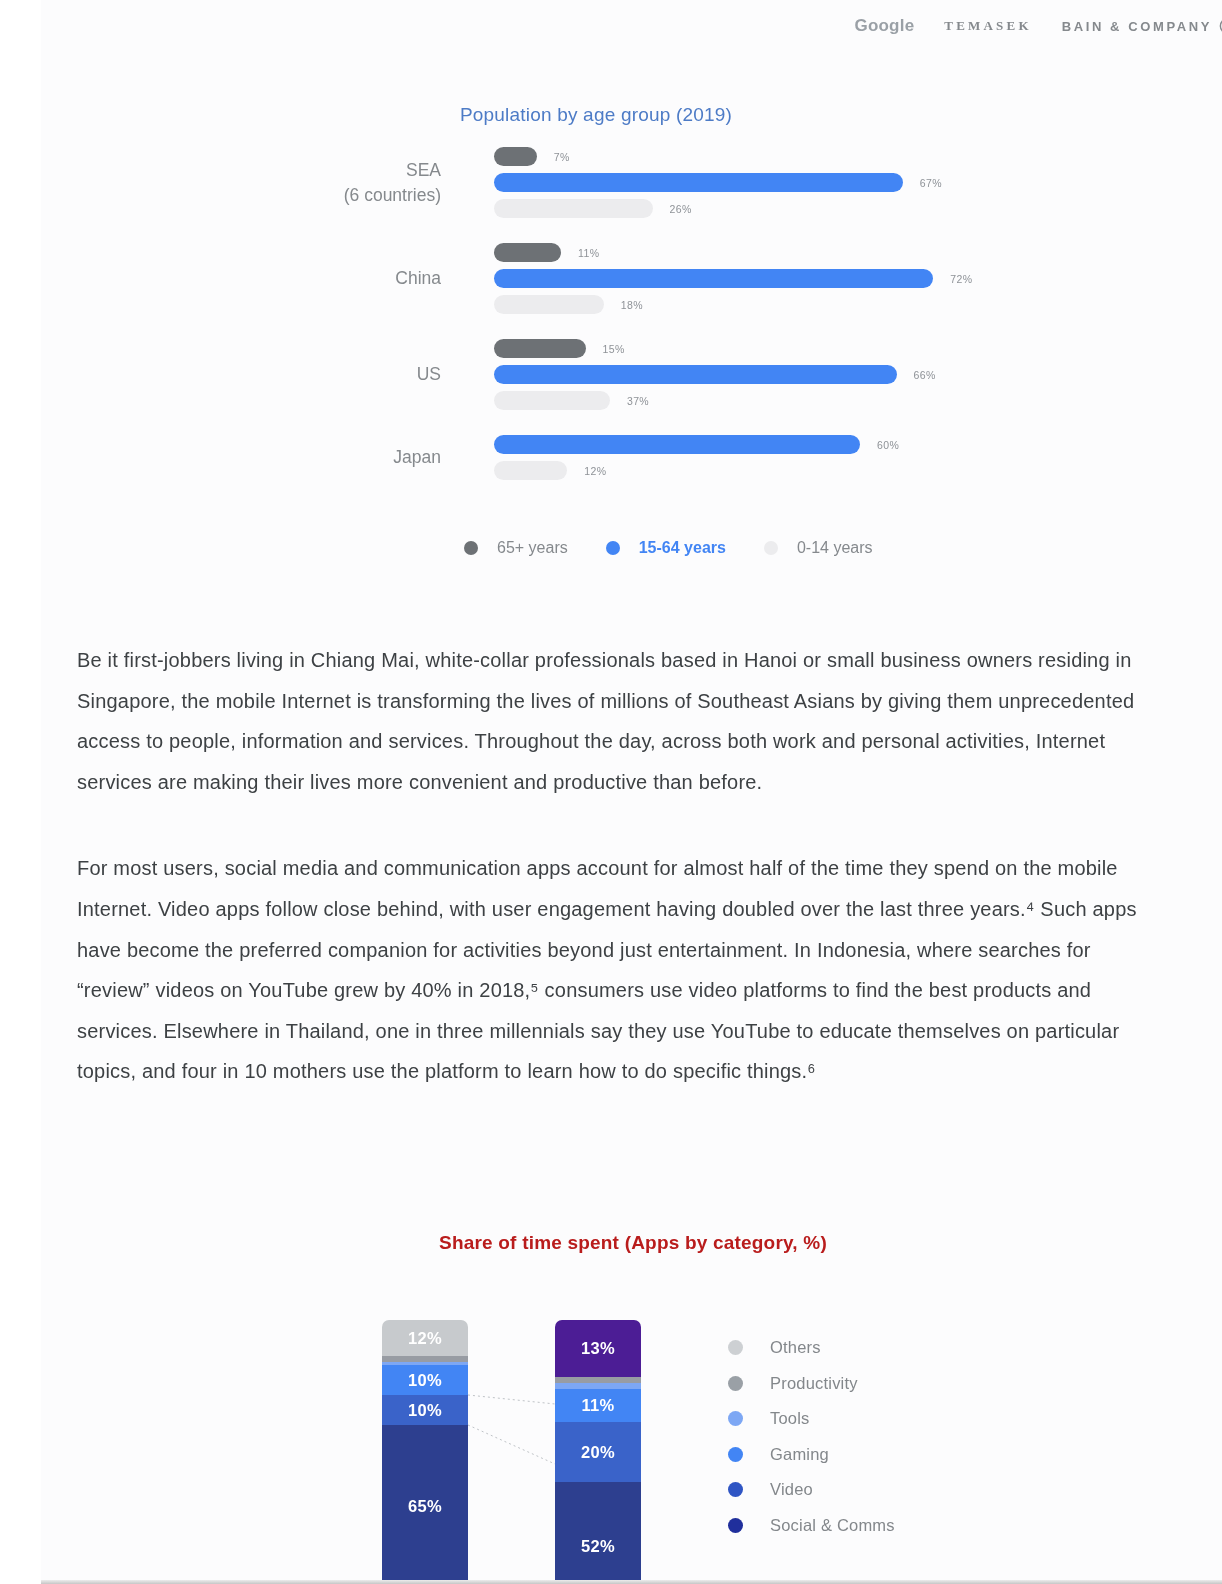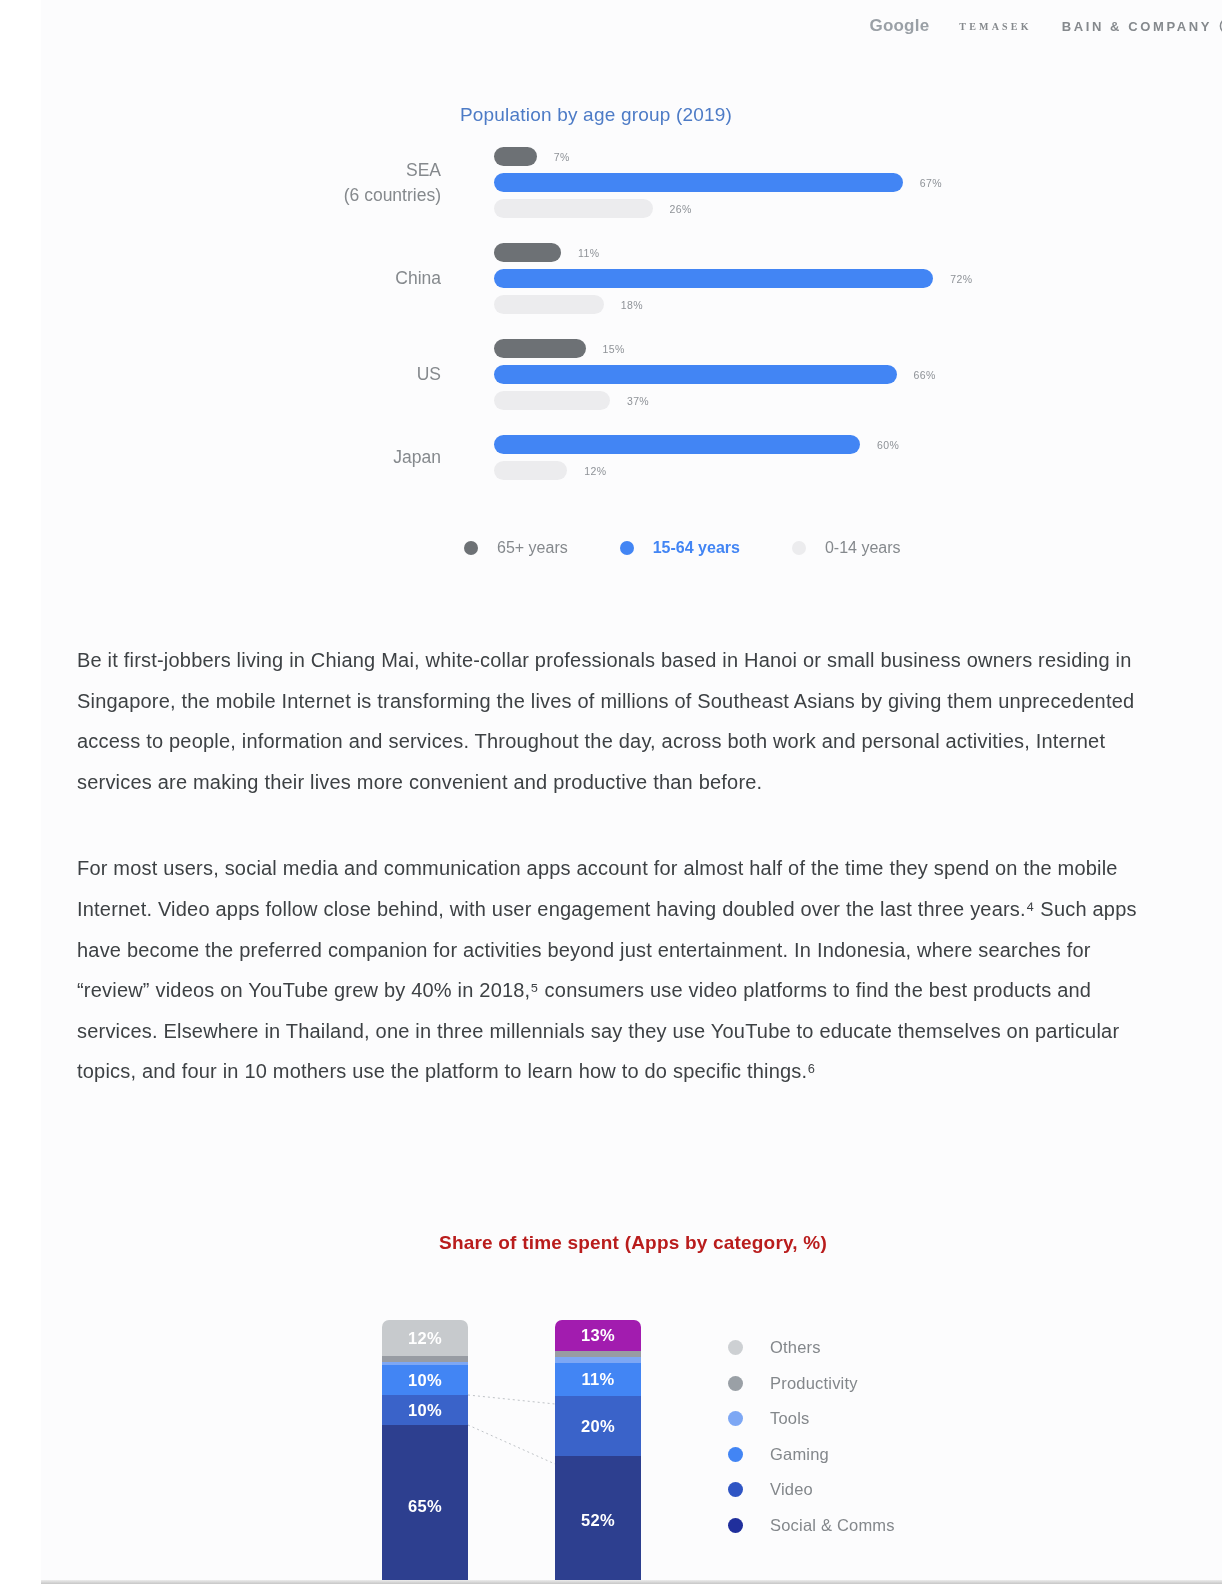--- a/index.html
+++ b/index.html
@@ -10,21 +10,21 @@
     overflow:hidden;
     font-family:"Liberation Sans","DejaVu Sans",sans-serif;
     margin-left:41px;
   }
   
   .hdr{
     position:absolute;top:16px;right:26px;
     display:flex;align-items:center;gap:30px;
   }
   .logo-google{font-size:17px;font-weight:700;color:#9aa0a6;letter-spacing:.2px;}
-  .logo-temasek{font-family:"Liberation Serif","DejaVu Serif",serif;font-size:10px;font-weight:700;color:#85898d;letter-spacing:3.2px;}
+  .logo-temasek{font-family:"Liberation Serif","DejaVu Serif",serif;font-size:13px;font-weight:700;color:#85898d;letter-spacing:3.2px;}
   .logo-bain{display:flex;align-items:center;gap:7px;}
   .logo-bain-text{font-size:13px;font-weight:700;color:#85898d;letter-spacing:2.6px;}
   
   .c1-title{
     position:absolute;top:104px;left:0;width:1110px;
     text-align:center;font-size:19px;font-weight:400;color:#4d7bc6;letter-spacing:.2px;
   }
   #pop-chart{position:absolute;top:147px;left:0;width:1100px;padding-left:32px;}
   .pop-row{display:flex;margin-bottom:25px;}
   .pop-label{
@@ -32,21 +32,21 @@
     text-align:right;align-self:center;
     color:#85898d;font-size:17.5px;line-height:25px;white-space:pre-line;
   }
   .pop-bars{flex:1;}
   .pop-bar-line{display:flex;align-items:center;height:19px;margin-bottom:7px;}
   .pop-bar-line:last-child{margin-bottom:0;}
   .pop-bar{height:19px;border-radius:10px;}
   .pop-val{margin-left:17px;font-size:10.5px;color:#8e9297;letter-spacing:.4px;}
   #pop-legend{
     position:absolute;top:539px;left:423px;
-    display:flex;align-items:center;gap:52px;
+    display:flex;align-items:center;gap:38px;
   }
   .leg-item{display:flex;align-items:center;}
   .leg-dot{width:14px;height:14px;border-radius:50%;}
   .leg-txt{margin-left:19px;font-size:16px;color:#85898d;}
   .leg-txt.hl{color:#4285f4;font-weight:700;}
   
   .bodytext{position:absolute;top:640px;left:36px;width:1070px;}
   .bodytext p{
     margin:0 0 46px 0;
     font-size:20px;line-height:40.6px;color:#3d4144;letter-spacing:.2px;
@@ -190,21 +190,21 @@
           <span>10%</span>
         </div>
         <div class="seg" style="height: 30px; background: rgb(58, 99, 201);">
           <span>10%</span>
         </div>
         <div class="seg last" style="height: 195px; background: rgb(45, 63, 143); padding-top: 72px;">
           <span>65%</span>
         </div>
       </div>
       <div class="stack-col" style="left: 514px; width: 86px;">
-        <div class="seg first" style="height: 31px; background: #a21caf;">
+        <div class="seg first" style="height: 57px; background: #4c1d95;">
           <span>13%</span>
         </div>
         <div class="seg" style="height: 6px; background: rgb(152, 156, 163);"></div>
         <div class="seg" style="height: 6px; background: rgb(125, 167, 244);"></div>
         <div class="seg" style="height: 33px; background: rgb(66, 133, 244);">
           <span>11%</span>
         </div>
         <div class="seg" style="height: 60px; background: rgb(58, 99, 201);">
           <span>20%</span>
         </div>

